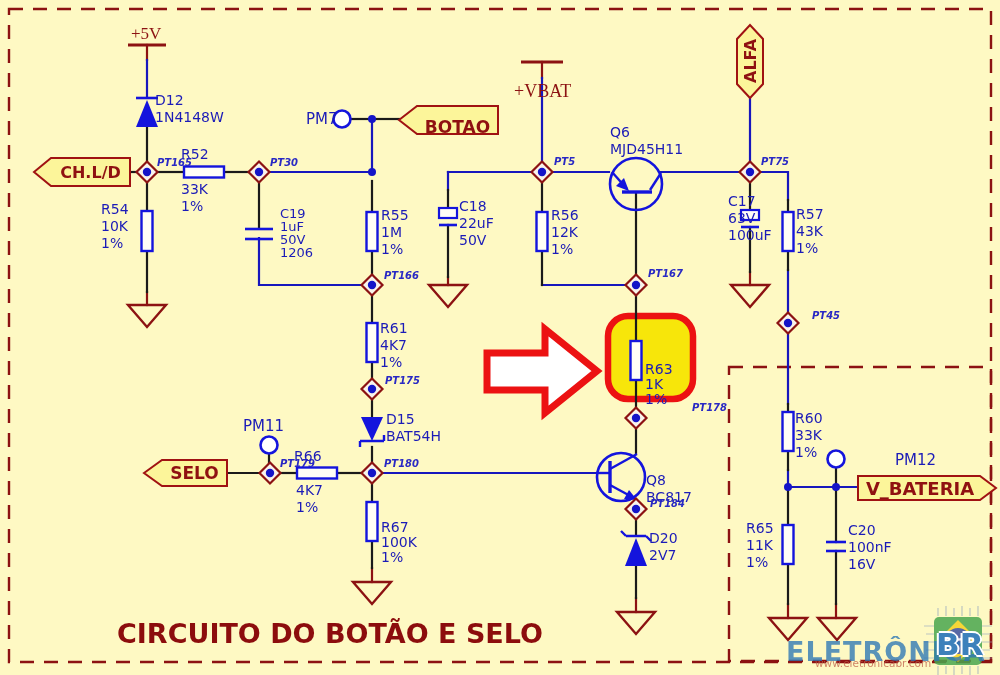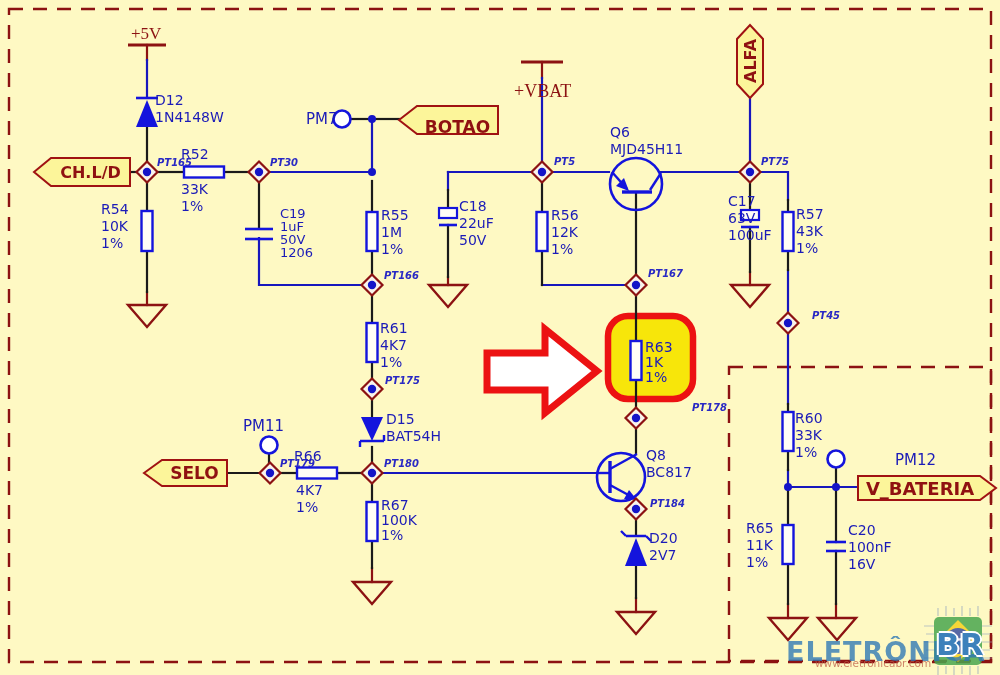--- a/index.html
+++ b/index.html
@@ -1,21 +1,21 @@
 <!DOCTYPE html>
 <html><head>
 <meta charset="utf-8">
 <style>
   html,body{margin:0;padding:0;background:#e8e8e8;}
   .canvas{position:relative;width:1000px;height:675px;background:#fef9c3;overflow:hidden;
           font-family:"DejaVu Sans","Liberation Sans",sans-serif;}
   svg.layer{position:absolute;left:0;top:0;}
   .lbl{position:absolute;color:#1b1bb8;font-size:14px;line-height:17px;white-space:nowrap;}
   .lbl.tight{font-size:13px;line-height:13px;}
-  .lbl.mid{line-height:15px;}
+  .lbl.mid{line-height:15px;margin-top:22px;}
   .ptl{position:absolute;color:#2929c4;font-size:10px;font-weight:bold;white-space:nowrap;font-style:italic;}
   .pml{position:absolute;color:#1b1bb8;font-size:15px;white-space:nowrap;}
   .pwr{position:absolute;color:#8c1212;font-size:17px;font-family:"Liberation Serif","DejaVu Serif",serif;white-space:nowrap;}
   .flagtxt{position:absolute;color:#8f1111;font-weight:bold;display:flex;align-items:center;justify-content:center;white-space:nowrap;}
   .alfa-text{position:absolute;left:735px;top:28px;width:30px;height:66px;display:flex;align-items:center;justify-content:center;
              writing-mode:vertical-rl;transform:rotate(180deg);font-weight:bold;color:#8f1111;font-size:16px;}
   .title{position:absolute;color:#8c0d0d;font-weight:bold;white-space:nowrap;}
   .logo-brand{position:absolute;left:786px;top:636px;font-size:27px;font-weight:bold;color:rgba(44,118,181,0.78);letter-spacing:1px;}
   .logo-br{position:absolute;left:936px;top:626px;font-size:31px;font-weight:bold;color:rgba(44,118,181,0.92);
            text-shadow:-2px 0 #fff,2px 0 #fff,0 -2px #fff,0 2px #fff;}
@@ -340,21 +340,21 @@
 <div class="lbl mid" style="left:381px;top:498px;">
       <div>R67</div>
       <div>100K</div>
       <div>1%</div>
     </div>
 <div class="lbl mid" style="left:645px;top:340px;">
       <div>R63</div>
       <div>1K</div>
       <div>1%</div>
     </div>
-<div class="lbl" style="left:646px;top:447px;">
+<div class="lbl" style="left:646px;top:472px;">
       <div>Q8</div>
       <div>BC817</div>
     </div>
 <div class="lbl" style="left:649px;top:530px;">
       <div>D20</div>
       <div>2V7</div>
     </div>
 <div class="lbl" style="left:795px;top:410px;">
       <div>R60</div>
       <div>33K</div>
@@ -380,18 +380,19 @@
 <div class="ptl" style="left:385px;top:375px;">PT175</div>
 <div class="ptl" style="left:648px;top:402px;padding-left:44px;">PT178</div>
 <div class="ptl" style="left:384px;top:458px;">PT180</div>
 <div class="ptl" style="left:650px;top:498px;">PT184</div>
 <div class="ptl" style="left:800px;top:310px;padding-left:12px;">PT45</div>
 
 <div class="pml" style="left:306px;top:110px;">PM7</div>
 <div class="pml" style="left:243px;top:417px;">PM11</div>
 <div class="pml" style="left:851px;top:451px;margin-left:44px;">PM12</div>
 
+<div class="title" style="left:117px;top:618px;font-size:27px;">CIRCUITO DO BOTÃO E SELO</div>
 
 <div class="logo-url">www.eletronicabr.com</div>
 <div class="logo-brand">ELETRÔNICA</div>
 <div class="logo-br">BR</div>
 
 </div>
 
 </body></html>

